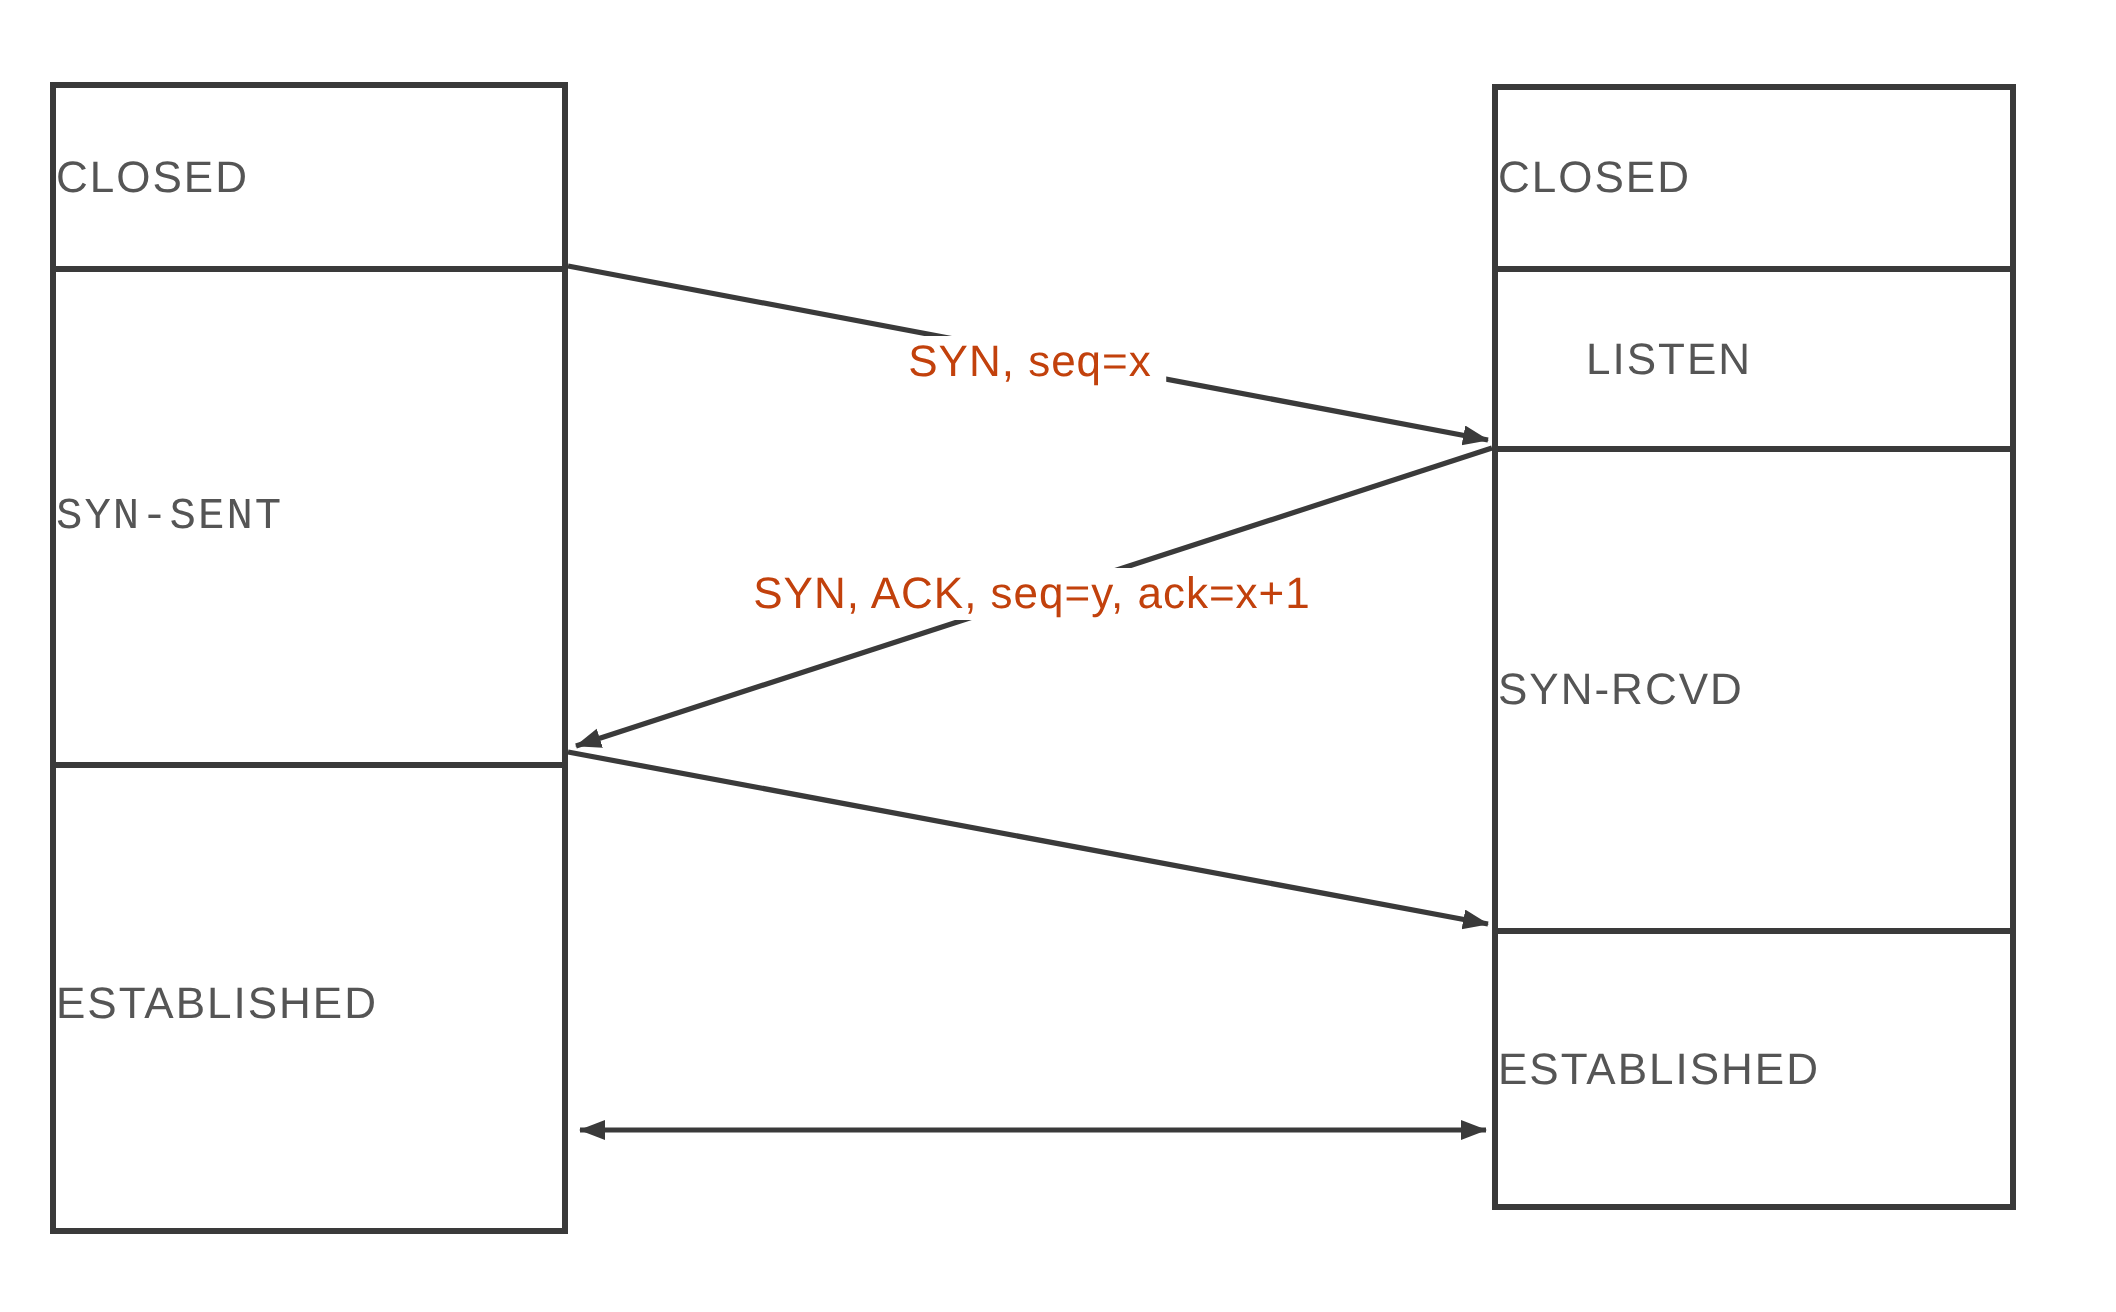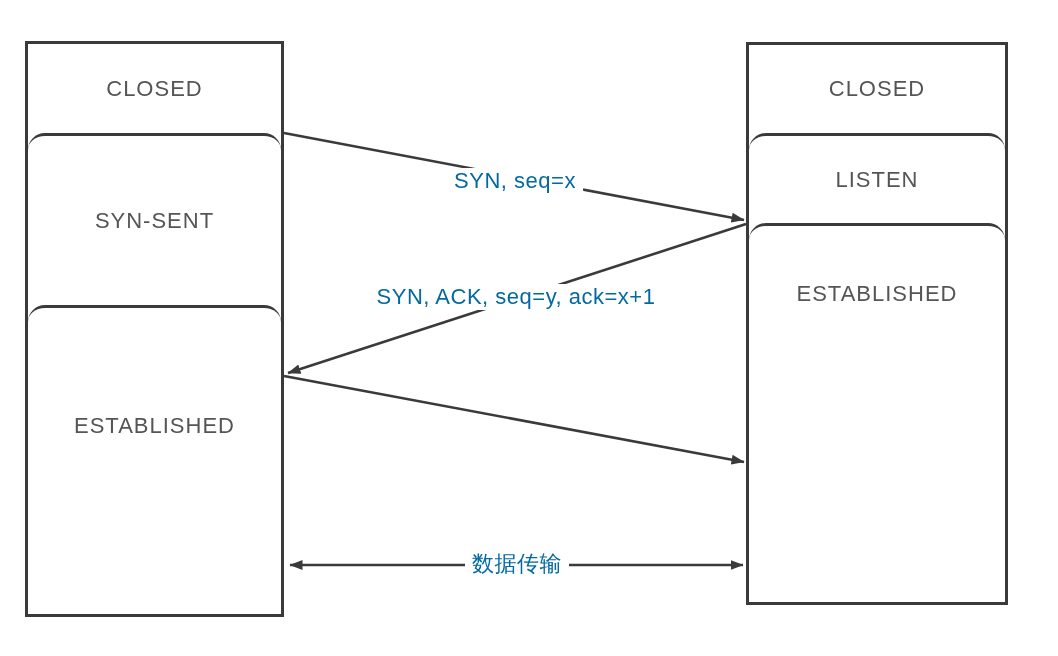--- a/index.html
+++ b/index.html
@@ -20,55 +20,54 @@
     box-sizing: border-box;
     border: 3px solid #3a3a3a;
     background: #ffffff;
   }
   .col-left  { left: 25px;  top: 41px; width: 259px; height: 576px; }
   .col-right { left: 746px; top: 42px; width: 262px; height: 563px; }
   .state-cell {
     box-sizing: border-box;
     display: flex;
     align-items: center;
-    justify-content: center;
-    border-radius: 17px;
+    justify-content: flex-start;
   }
   .state-cell + .state-cell { border-top: 3px solid #3a3a3a; }
   .state-label {
     font-size: 22px;
     letter-spacing: 1px;
     color: #555555;
     white-space: nowrap;
   }
   
   .col-left  .s1 { height: 89px; }
-  .col-left  .s2 { height: 172px; }
+  .col-left  .s2 { height: 248px; font-family: Liberation Mono, monospace; }
   .col-left  .s3 { height: 239px; }
   
   .col-right .s1 { height: 88px; }
-  .col-right .s2 { height: 90px; }
+  .col-right .s2 { height: 90px; padding-left: 44px; }
   .col-right .s3 { height: 241px; }
   .col-right .s4 { height: 138px; }
 
   .arrow-layer {
     position: absolute;
     left: 0; top: 0;
     width: 1058px;
     height: 656px;
     pointer-events: none;
   }
   .msg-label {
     position: absolute;
     transform: translate(-50%, -50%);
     background: #ffffff;
     padding: 0 7px;
     font-size: 22px;
     letter-spacing: 0.5px;
-    color: #0369a1;
+    color: #c2410c;
     white-space: nowrap;
   }
   .lbl-syn     { left: 515px; top: 181px; }
   .lbl-synack  { left: 516px; top: 297px; text-align: right; }
   .lbl-ack     { left: 516px; top: 423px; }
   .lbl-data    { left: 517px; top: 564px; }
 </style>
 </head>
 <body>
 
@@ -86,34 +85,36 @@
     </div>
   </div>
 
   <div class="state-column col-right">
     <div class="state-cell s1">
       <span class="state-label">CLOSED</span>
     </div>
     <div class="state-cell s2">
       <span class="state-label">LISTEN</span>
     </div>
+    <div class="state-cell s3">
+      <span class="state-label">SYN-RCVD</span>
+    </div>
     <div class="state-cell s4">
       <span class="state-label">ESTABLISHED</span>
     </div>
   </div>
 
   <svg class="arrow-layer" viewBox="0 0 1058 656" xmlns="http://www.w3.org/2000/svg">
     <defs>
       <marker id="ah" markerWidth="14" markerHeight="11" refX="12.5" refY="5" orient="auto-start-reverse" markerUnits="userSpaceOnUse">
         <path d="M0,0 L13,5 L0,10 Z" fill="#3a3a3a"></path>
       </marker>
     </defs>
     <line x1="284" y1="133" x2="744" y2="220" stroke="#3a3a3a" stroke-width="2.6" marker-end="url(#ah)"></line>
     <line x1="746" y1="224" x2="288" y2="373" stroke="#3a3a3a" stroke-width="2.6" marker-end="url(#ah)"></line>
     <line x1="284" y1="376" x2="744" y2="462" stroke="#3a3a3a" stroke-width="2.6" marker-end="url(#ah)"></line>
     <line x1="290" y1="565" x2="743" y2="565" stroke="#3a3a3a" stroke-width="2.6" marker-start="url(#ah)" marker-end="url(#ah)"></line>
   </svg>
 
   <span class="msg-label lbl-syn">SYN, seq=x</span>
   <span class="msg-label lbl-synack">SYN, ACK, seq=y, ack=x+1</span>
-  <span class="msg-label lbl-data">数据传输</span>
 
 </div>
 
 </body></html>

